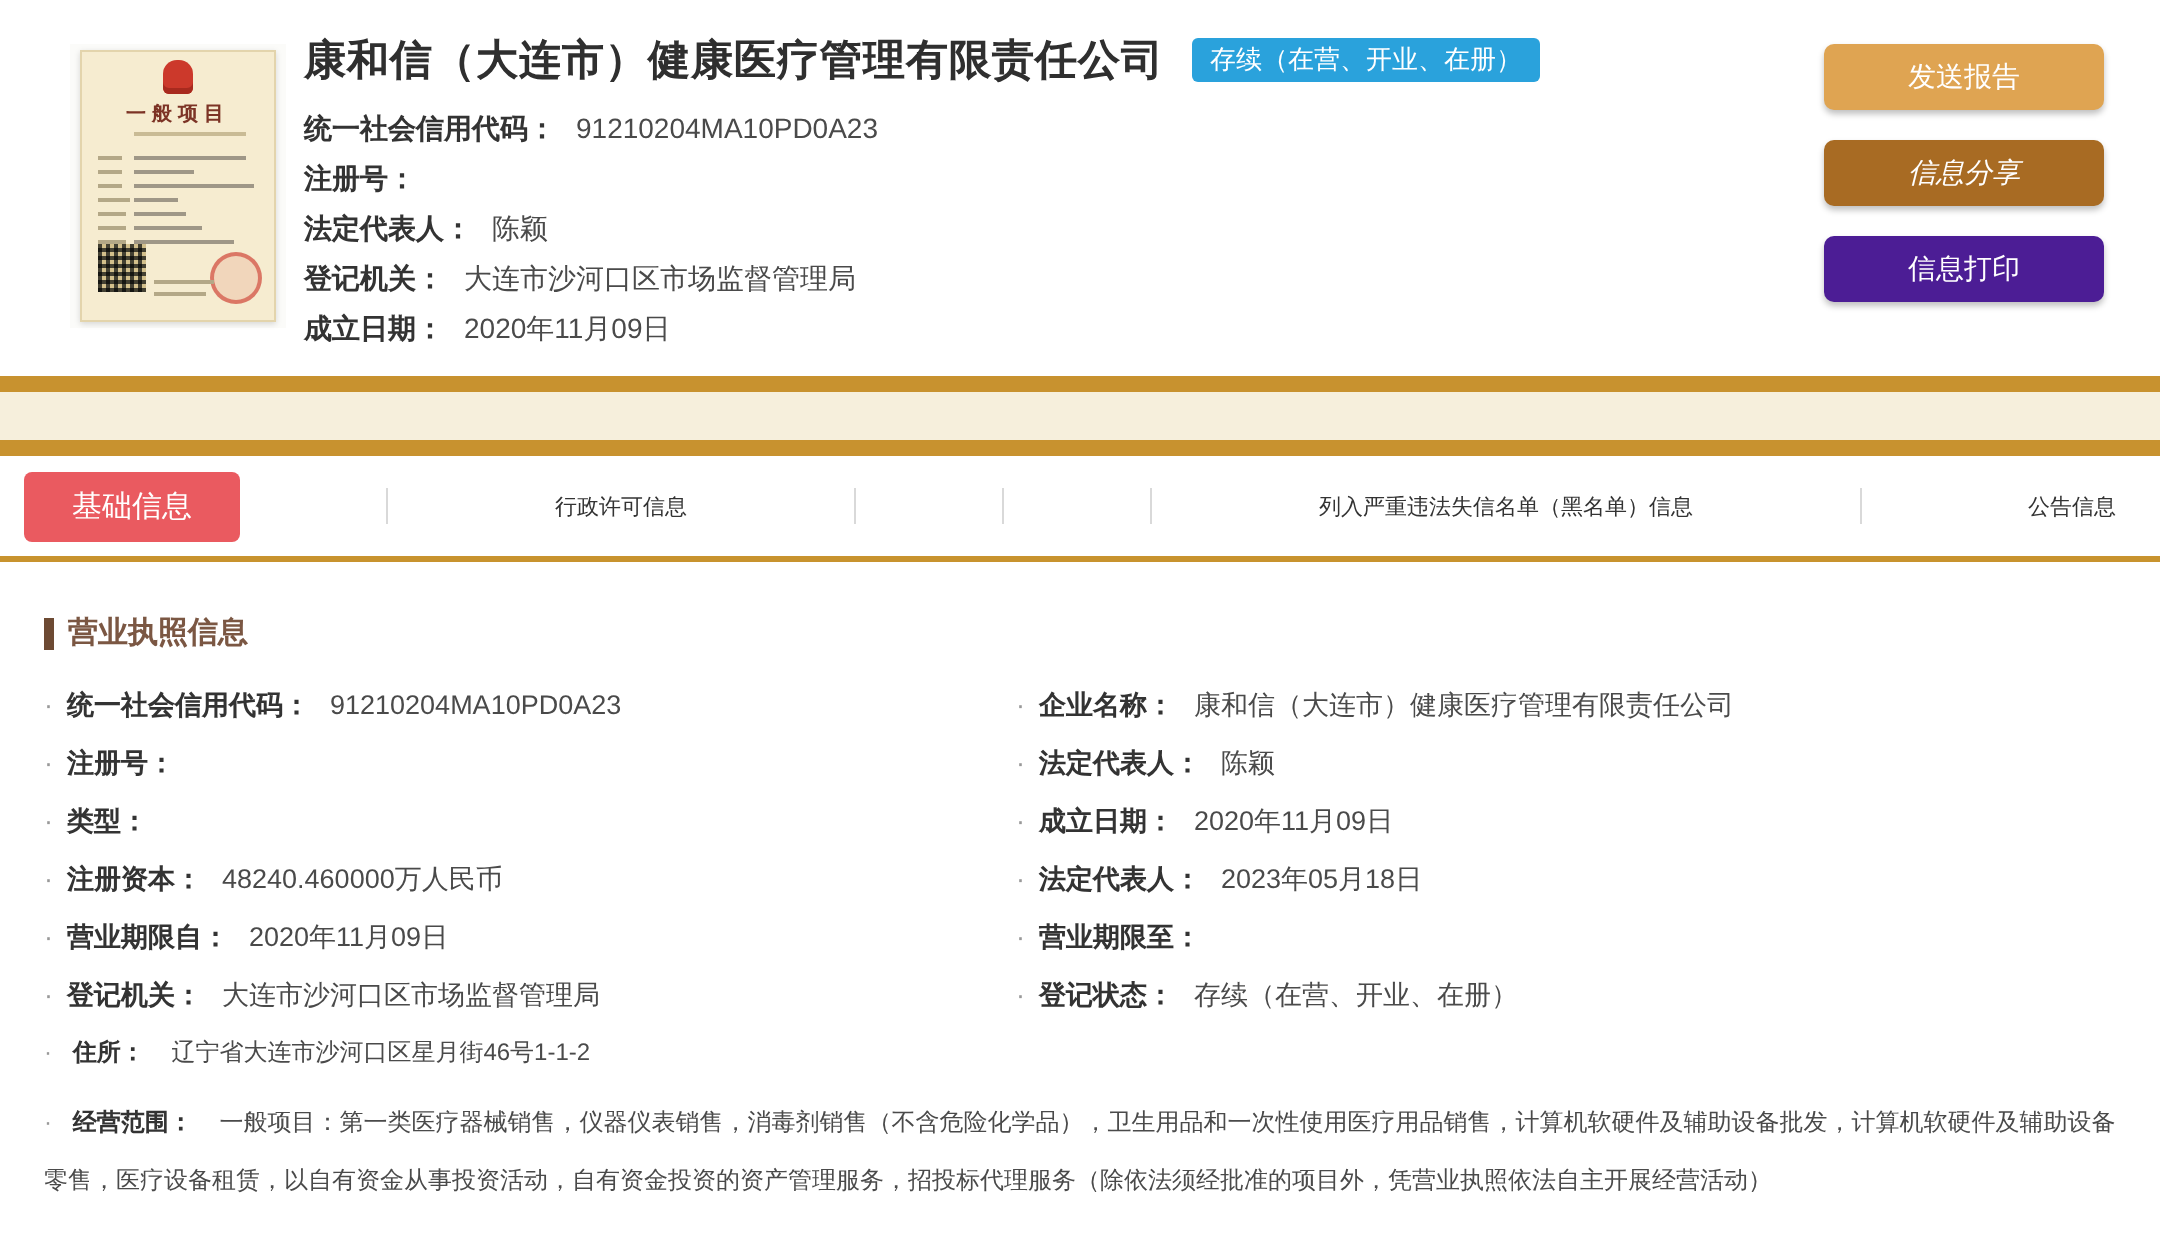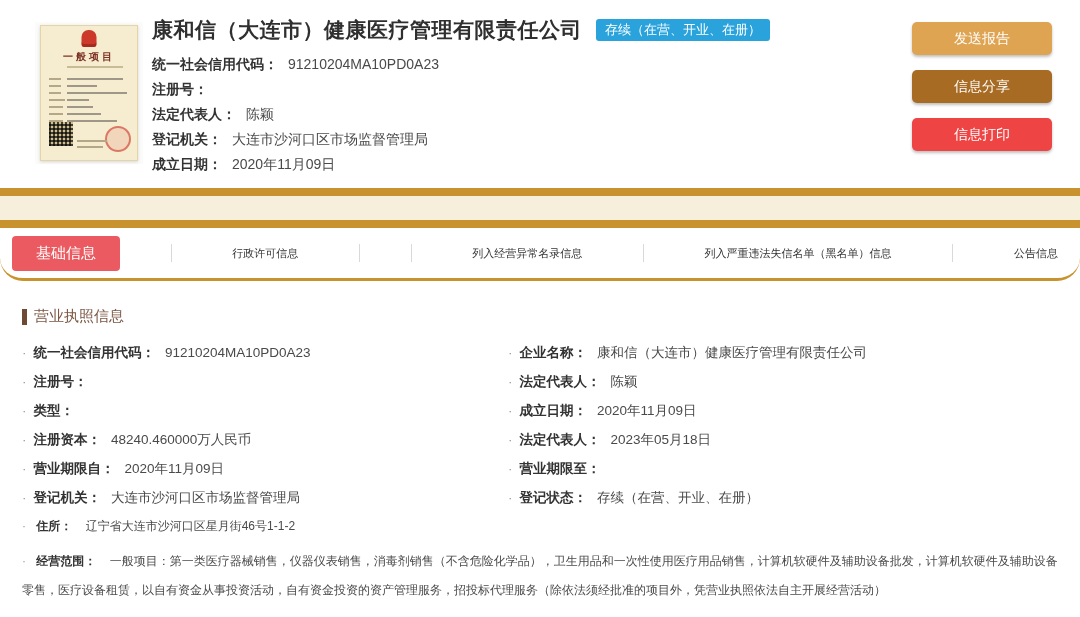--- a/index.html
+++ b/index.html
@@ -35,38 +35,38 @@
          padding:0 9px;border-radius:3px;white-space:nowrap;}
   .hfields{margin-top:12px;}
   .hrow{display:flex;align-items:baseline;margin-bottom:9px;font-size:14px;line-height:16px;}
   .hlabel{font-weight:bold;color:#333;margin-right:10px;white-space:nowrap;}
   .hval{color:#4a4a4a;}
 
   .hbuttons{position:absolute;right:28px;top:22px;display:flex;flex-direction:column;gap:15px;}
   .hbtn{width:140px;height:33px;border:none;border-radius:5px;color:#fff;font-size:14px;
         font-family:inherit;cursor:pointer;box-shadow:0 2px 3px rgba(0,0,0,.25);}
   .hbtn.send{background:#dfa452;}
-  .hbtn.share{background:#a86b23;}
-  .hbtn.print{background:#ef4444;}
+  .hbtn.share{background:#a86b23;font-style:italic;}
+  .hbtn.print{background:#4c1d95;}
 
   
   .gold-band{height:24px;background:#f6efdc;border-top:8px solid #c8922f;border-bottom:8px solid #c8922f;}
 
   
   .tabbar{display:flex;align-items:center;height:50px;background:#fff;border-bottom:3px solid #c8932e;
-          padding:0 12px;justify-content:space-between;border-radius:23px;}
+          padding:0 12px;justify-content:space-between;}
   .tab{font-size:11px;color:#333;cursor:pointer;white-space:nowrap;padding:6px 10px;}
   .tab.active{background:#ea5a60;color:#fff;border-radius:4px;padding:8px 24px;font-size:15px;}
   .tab-sep{width:1px;height:18px;background:#d9d9d9;}
 
   
   .content{padding:26px 22px 0 22px;}
   .section-head{display:flex;align-items:center;margin-bottom:18px;}
   .section-marker{width:5px;height:16px;background:#6d4a33;margin-right:7px;}
-  .section-title{font-size:15px;font-weight:normal;color:#7b5743;}
+  .section-title{font-size:15px;font-weight:bold;color:#7b5743;}
 
   .info-row{display:flex;margin-bottom:12px;font-size:13.5px;line-height:17px;}
   .cell{display:flex;align-items:baseline;}
   .cell-left{width:486px;padding-right:10px;box-sizing:border-box;}
   .cell-right{flex:1;}
   .bullet{color:#999;margin-right:7px;}
   .ilabel{font-weight:bold;color:#333;margin-right:10px;white-space:nowrap;}
   .ival{color:#4a4a4a;}
   .full-row{margin-bottom:12px;font-size:12px;line-height:17px;}
   .scope-row{line-height:29px;margin-top:2px;}
@@ -149,21 +149,20 @@
   </div>
 
   <div class="gold-band"></div>
 
   <div class="tabbar">
     <div class="tab active">基础信息</div>
     <span class="tab-sep"></span>
     <div class="tab">行政许可信息</div>
     <span class="tab-sep"></span>
     <span class="tab-sep"></span>
-    <div class="tab">列入经营异常名录信息</div>
     <span class="tab-sep"></span>
     <div class="tab">列入严重违法失信名单（黑名单）信息</div>
     <span class="tab-sep"></span>
     <div class="tab">公告信息</div>
   </div>
 
   <div class="content">
 
     <div class="section-head">
       <span class="section-marker"></span>

